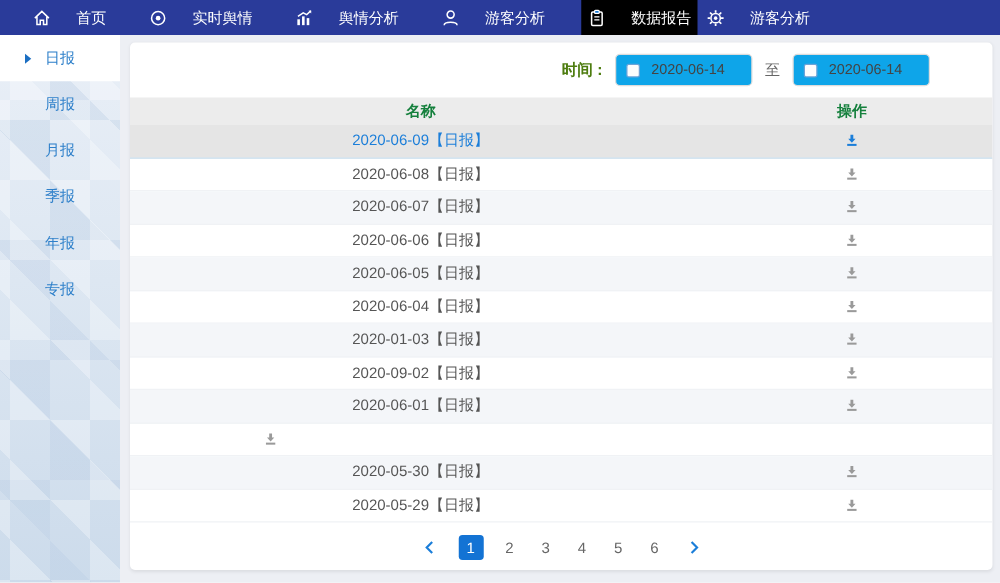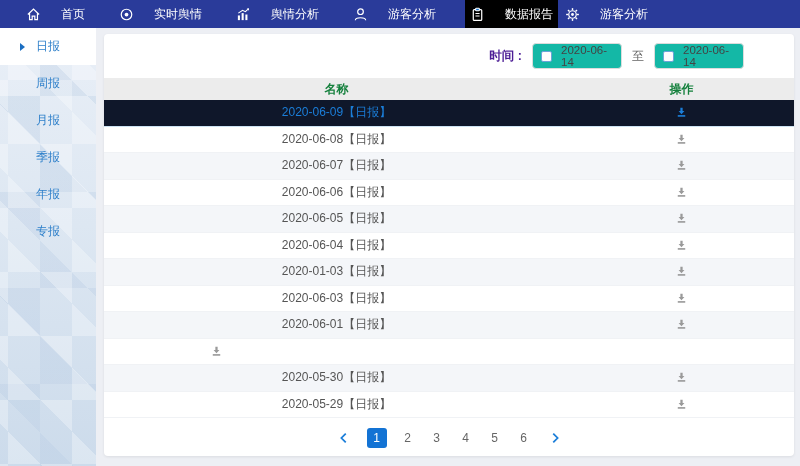--- a/index.html
+++ b/index.html
@@ -33,41 +33,41 @@
   .side-item.active .side-pointer { display:block; }
 
   
   .main { flex:1; padding:6px 6px 10px 8px; }
   .card { background:#fff; height:100%; border-radius:4px; box-shadow:0 1px 3px rgba(0,0,0,.08);
     display:flex; flex-direction:column; overflow:hidden; }
 
   
   .filter { height:44px; display:flex; align-items:center; justify-content:flex-end;
     padding-right:50px; gap:10px; }
-  .filter-label { font-size:12.5px; font-weight:bold; color:#4c1d95; }
-  .date-input { width:90px; height:26px; background:#14b8a6; border:1px solid #dcdcdc;
+  .filter-label { font-size:12.5px; font-weight:bold; color:#4d7c0f; }
+  .date-input { width:110px; height:26px; background:#0ea5e9; border:1px solid #dcdcdc;
     border-radius:4px; display:flex; align-items:center; padding:0 8px; gap:9px; cursor:pointer; }
   .date-ico { width:11px; height:11px; border:1.5px solid #6aa3d8; border-radius:2px;
     background:#fdfdfd; flex:0 0 auto; }
   .date-val { font-size:11.5px; color:#444; }
   .to-label { font-size:12px; color:#666; }
   .search-btn { height:26px; padding:0 13px; margin-left:12px; background:#1373d4; color:#fff;
     border:none; border-radius:3px; font-size:12px; display:flex; align-items:center; gap:5px;
     cursor:pointer; font-family:inherit; }
 
   
   .thead { height:22px; background:#ececec; display:flex; align-items:center;
     font-size:12px; font-weight:bold; color:#15803d; }
   .col-name { flex:1; text-align:center; }
   .col-op { width:225px; flex:0 0 225px; text-align:center; }
   .tbody { flex:1; }
   .trow { height:26.5px; display:flex; align-items:center; font-size:12px; color:#555;
     border-bottom:1px solid #f0f2f5; cursor:pointer; }
   .trow:nth-child(odd) { background:#f4f6f9; }
-  .trow.selected { background:#0f172a; color:#1b7ed9; border-bottom-color:#cde3f3; }
+  .trow.selected { background:#e5e5e5; color:#1b7ed9; border-bottom-color:#cde3f3; }
   .cell-name { flex:1; text-align:center; }
   .cell-op { width:225px; flex:0 0 225px; display:flex; justify-content:center; }
   .dl { display:flex; cursor:pointer; }
   .dl svg { fill:#9a9a9a; }
   .trow.selected .dl svg { fill:#1b7ed9; }
 
   
   .pager { height:36px; display:flex; align-items:center; justify-content:center; gap:13px; }
   .pg-btn { display:flex; align-items:center; justify-content:center; width:20px; height:20px;
     cursor:pointer; }
@@ -270,21 +270,21 @@
           <div class="cell-op">
               <span class="dl">
                 <svg width="13" height="13" viewBox="0 0 16 16">
                   <path d="M8 10.2 L4.4 6.2 H6.6 V2.2 H9.4 V6.2 H11.6 Z"></path>
                   <rect x="3.4" y="11.2" width="9.2" height="2"></rect>
                 </svg>
               </span>
             </div>
         </div>
         <div class="trow">
-          <div class="cell-name">2020-06-03【日报】</div>
+          <div class="cell-name">2020-09-02【日报】</div>
           <div class="cell-op">
               <span class="dl">
                 <svg width="13" height="13" viewBox="0 0 16 16">
                   <path d="M8 10.2 L4.4 6.2 H6.6 V2.2 H9.4 V6.2 H11.6 Z"></path>
                   <rect x="3.4" y="11.2" width="9.2" height="2"></rect>
                 </svg>
               </span>
             </div>
         </div>
         <div class="trow">

